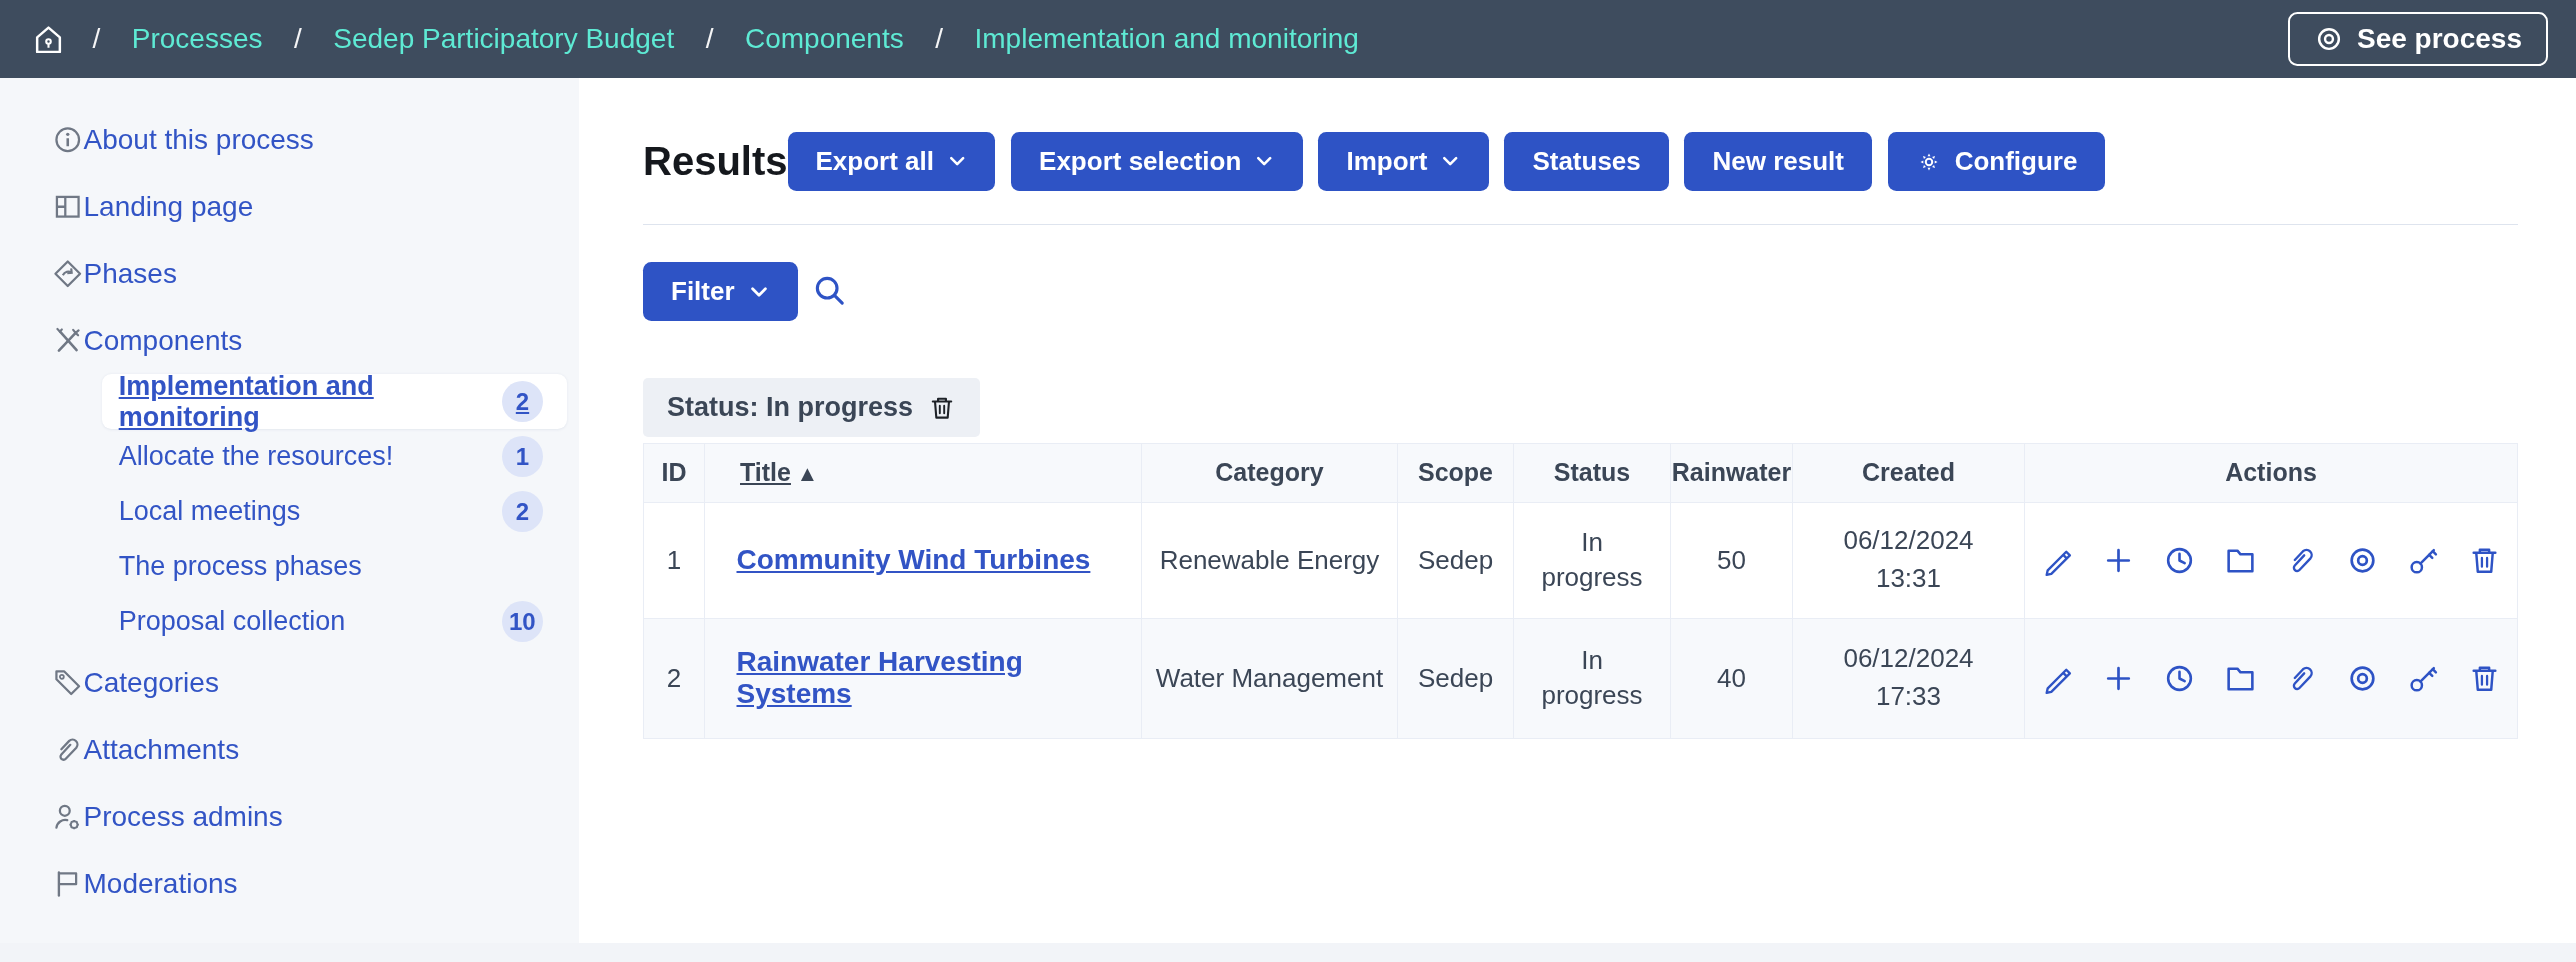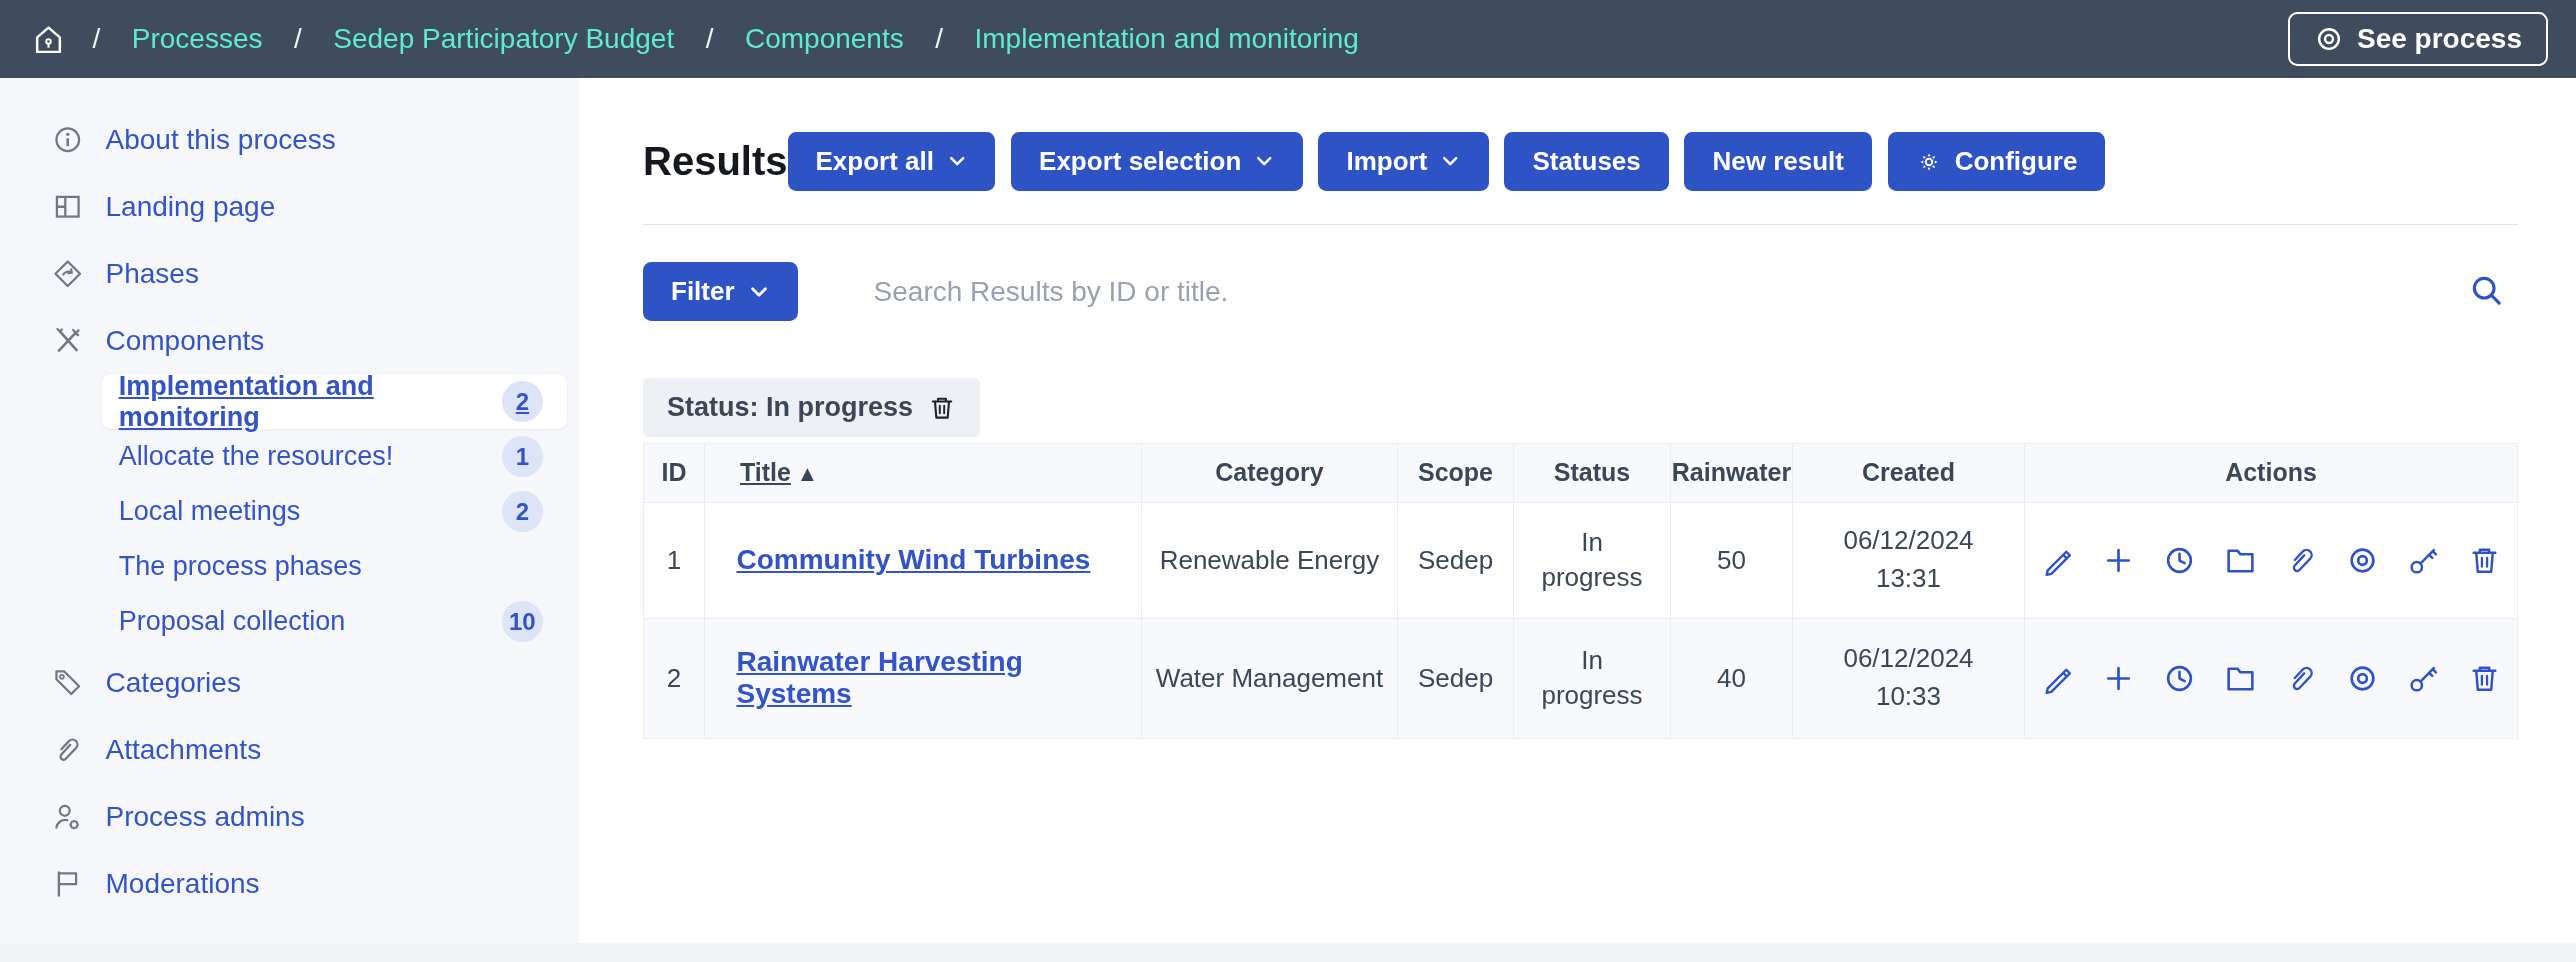--- a/index.html
+++ b/index.html
@@ -16,21 +16,21 @@
   .see-process { display:flex; align-items:center; gap:13px; border:2.8px solid #fff; border-radius:9.3px;
                  padding:9.3px 24px; font-size:28px; font-weight:700; color:#fff; background:transparent; cursor:pointer; }
 
   
   .layout { display:flex; height:865px; }
   .sidebar { width:579px; background:#f5f7fa; padding-top:28px; flex-shrink:0; }
   .main { flex:1; background:#fff; padding:0 59px 0 64px; }
   .footer-strip { height:20.4px; background:#f2f4f8; }
 
   
-  .nav-item { height:67px; display:flex; align-items:center; gap:22px; padding-left:52px; cursor:pointer; }
+  .nav-item { height:67px; display:flex; align-items:center; padding-left:52px; cursor:pointer; }
   .nav-item svg { flex-shrink:0; }
   .nav-label { color:#3254c5; font-size:28px; }
   .sub-item { height:55px; margin-left:102px; width:465px; display:flex; align-items:center;
               justify-content:space-between; padding:0 24px 0 16.7px; border-radius:9.3px; cursor:pointer; }
   .sub-item.selected { background:#ffffff; box-shadow:0 0.9px 2.8px rgba(40,60,110,.08); }
   .sub-label { color:#3254c5; font-size:27px; }
   .sub-item.selected .sub-label { font-weight:700; text-decoration:underline; }
   .badge { min-width:41px; height:41px; padding:0 7.4px; border-radius:20.4px; background:#dde4f8;
            color:#3254c5; font-size:24px; font-weight:700; display:flex; align-items:center; justify-content:center; }
   .sub-item.selected .badge { text-decoration:underline; }
@@ -302,21 +302,20 @@
     </div>
     <hr class="header-divider">
 
     <div class="filter-row">
       <button class="btn">
         <span>Filter</span>
         <svg width="22" height="22" color="#ffffff" viewBox="0 0 24 24">
             <use href="#i-chevron"></use>
           </svg>
       </button>
-      <input class="search-input" type="text" placeholder="Search Results by ID or title." style="">
       <button class="search-btn">
         <svg width="37" height="37" color="#2e53c5" viewBox="0 0 40 40">
             <use href="#i-search"></use>
           </svg>
       </button>
     </div>
 
     <div class="chip-row">
       <span class="chip">
         <span>Status: In progress</span>
@@ -412,21 +411,21 @@
         </tr>
         <tr>
           <td>2</td>
           <td class="td-title"><a class="title-link">Rainwater Harvesting Systems</a></td>
           <td>Water Management</td>
           <td>Sedep</td>
           <td class="status-cell">In progress</td>
           <td>40</td>
           <td>
             <span class="created-date">06/12/2024</span>
-            <span class="created-time">10:33</span>
+            <span class="created-time">17:33</span>
           </td>
           <td class="actions-cell">
             <div class="actions-wrap">
               <button class="action-btn">
                   <svg width="33" height="33" color="#2e53c5" viewBox="0 0 36 36">
                     <use href="#i-edit"></use>
                   </svg>
                 </button>
               <button class="action-btn">
                   <svg width="33" height="33" color="#2e53c5" viewBox="0 0 36 36">

